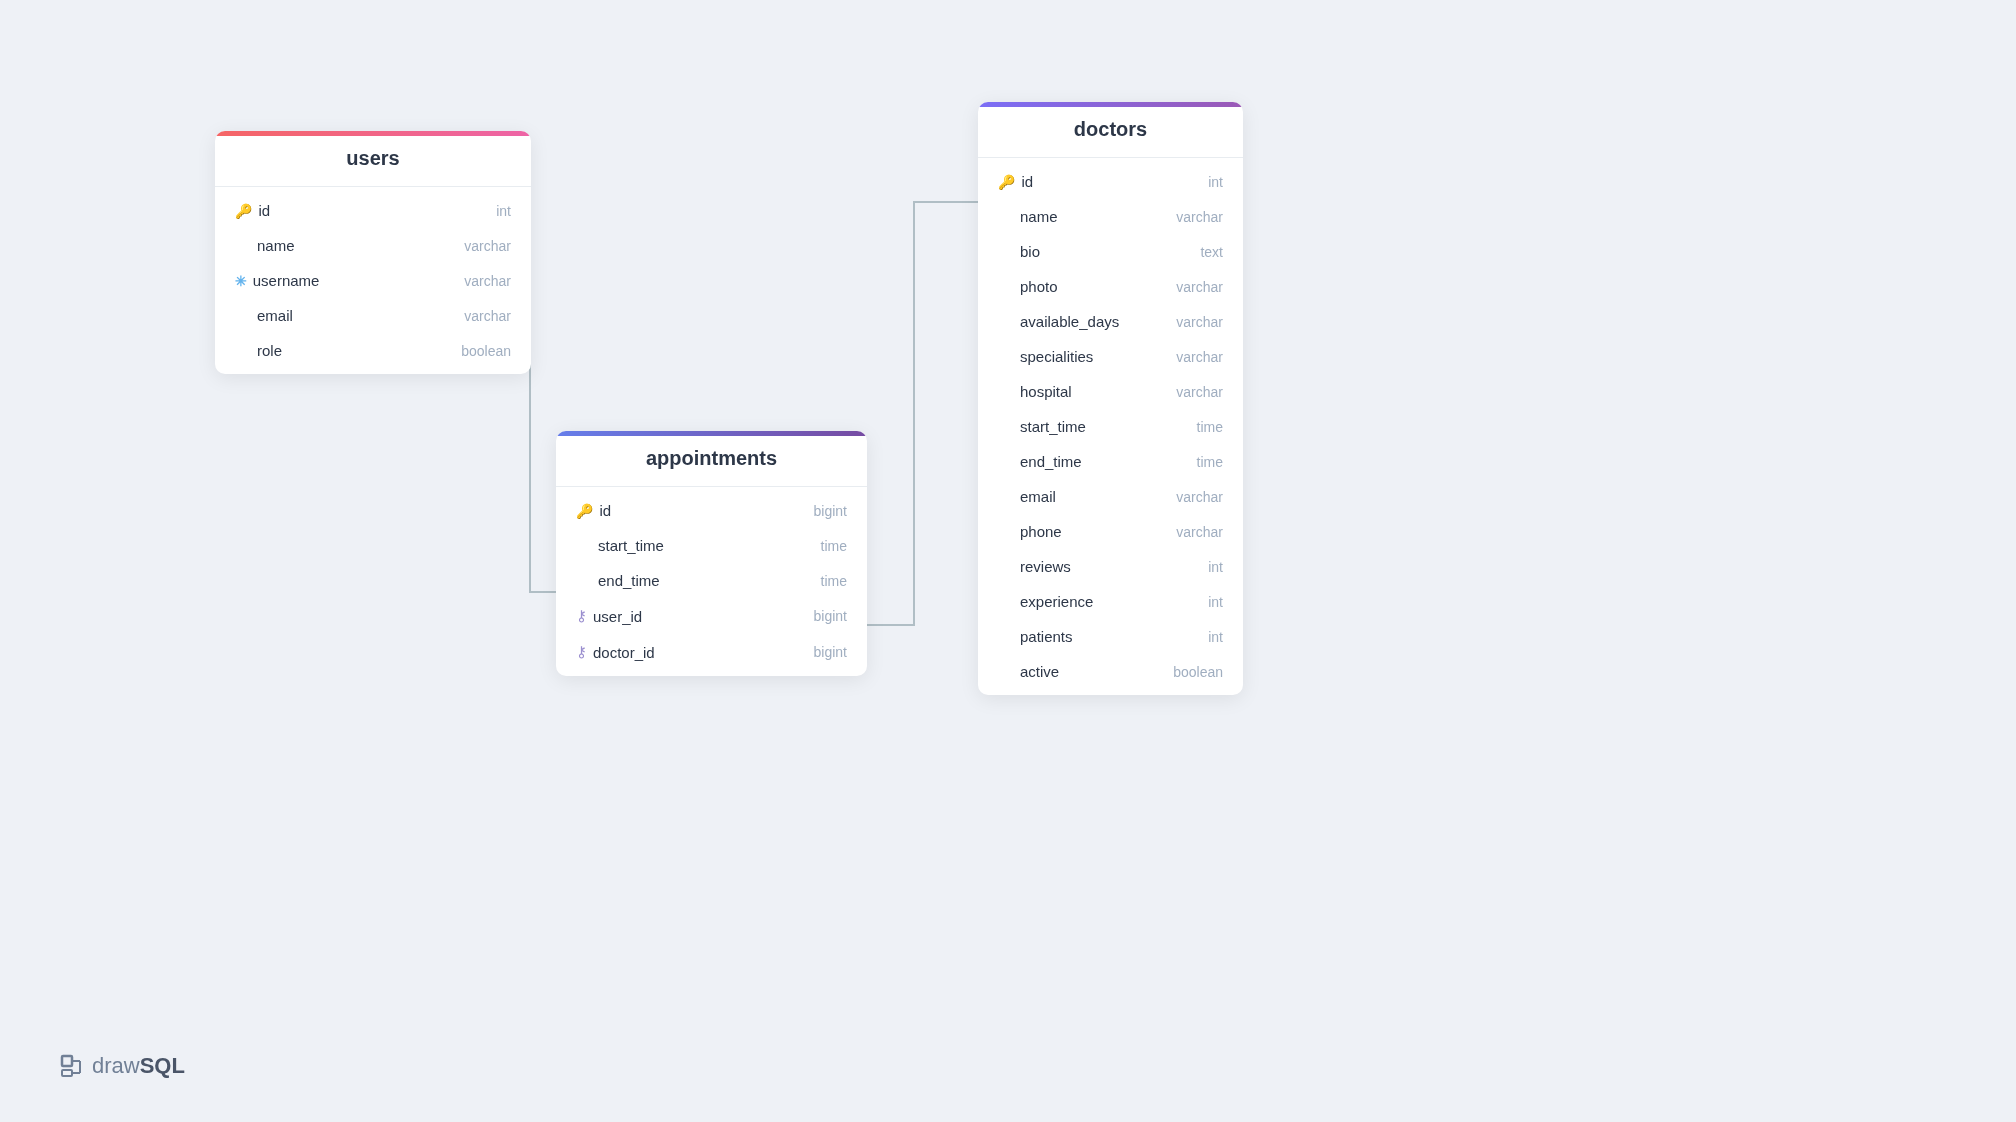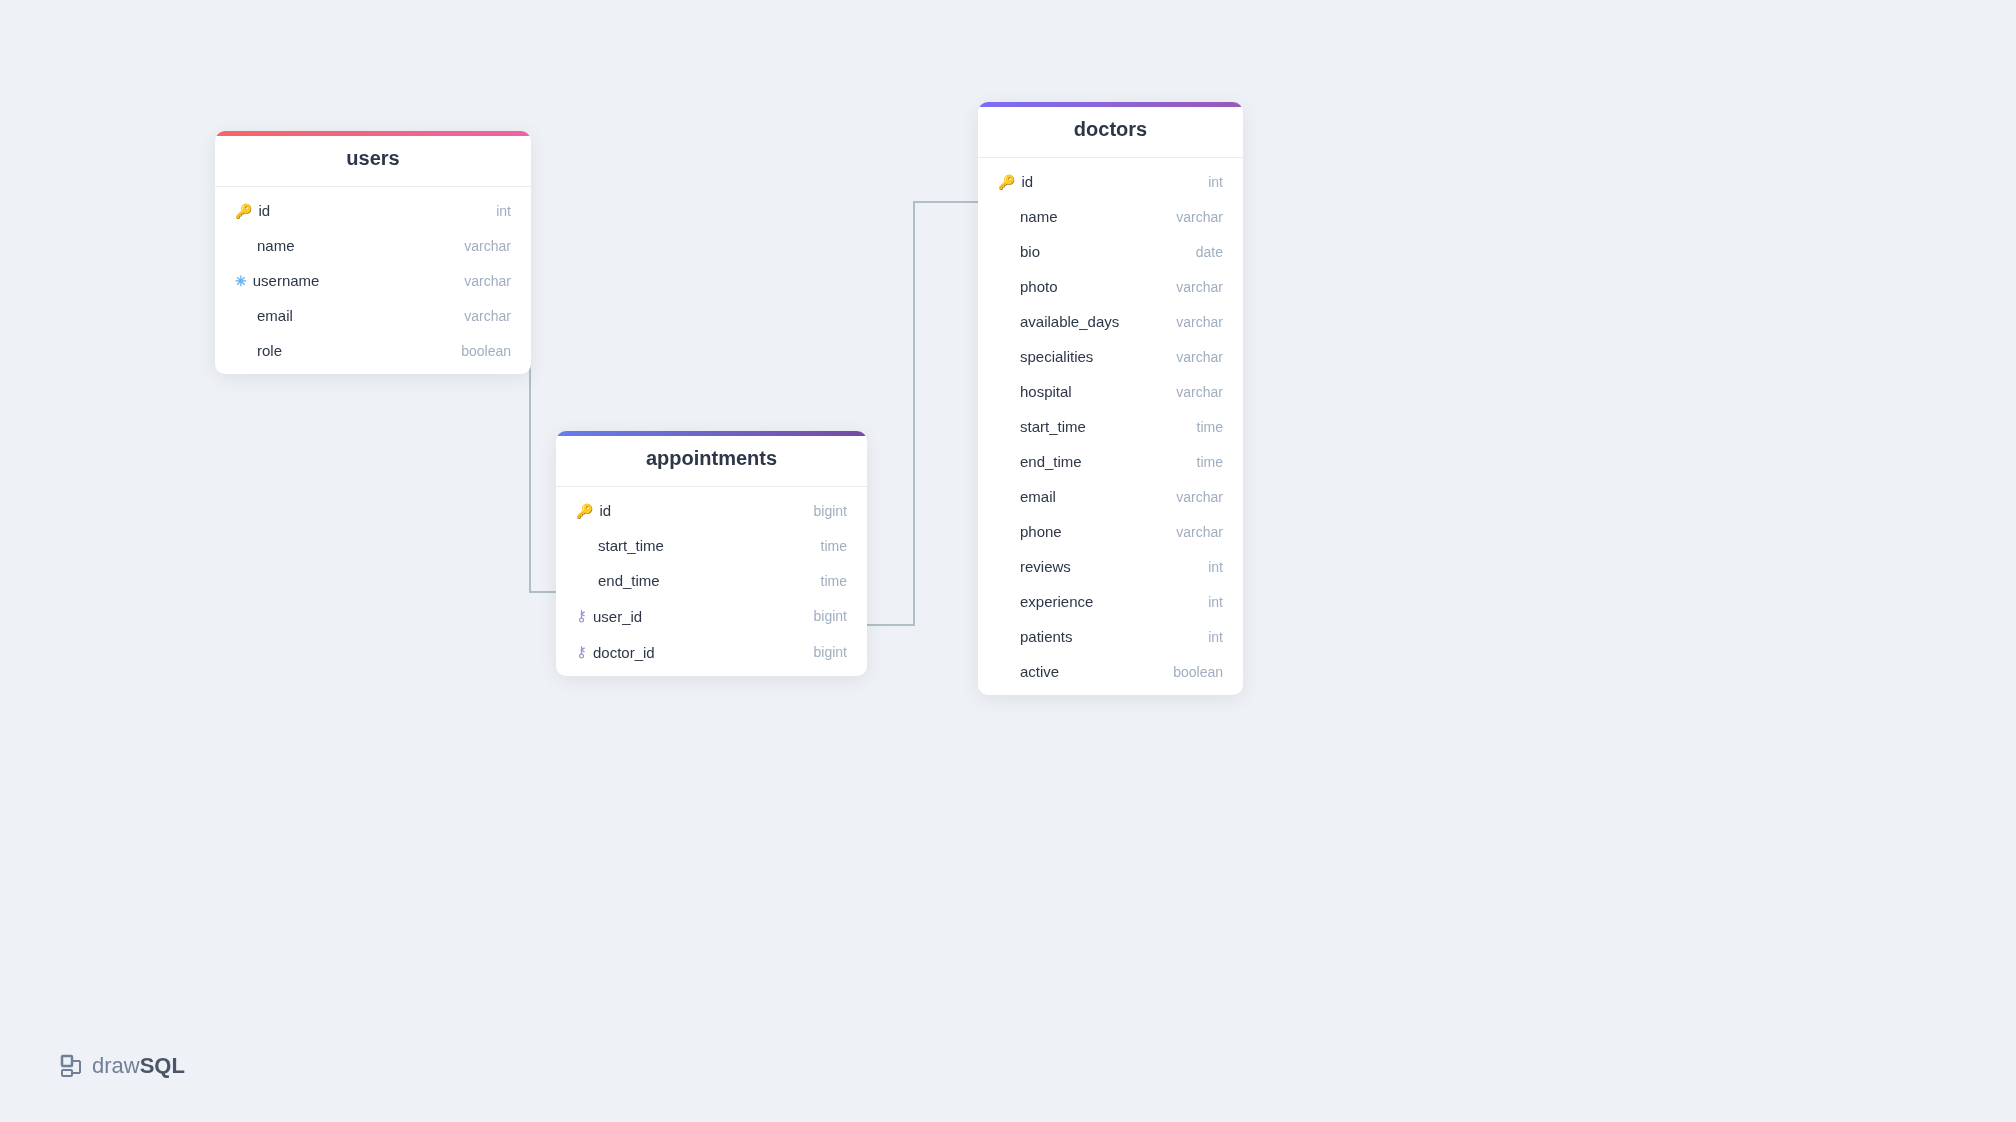--- a/index.html
+++ b/index.html
@@ -265,21 +265,21 @@
           <span>name</span>
         </div>
         <div class="col-right">varchar</div>
       </div>
 
       <div class="table-row">
         <div class="col-left">
           <span class="icon-placeholder"></span>
           <span>bio</span>
         </div>
-        <div class="col-right">date</div>
+        <div class="col-right">text</div>
       </div>
 
       <div class="table-row">
         <div class="col-left">
           <span class="icon-placeholder"></span>
           <span>photo</span>
         </div>
         <div class="col-right">varchar</div>
       </div>
 

